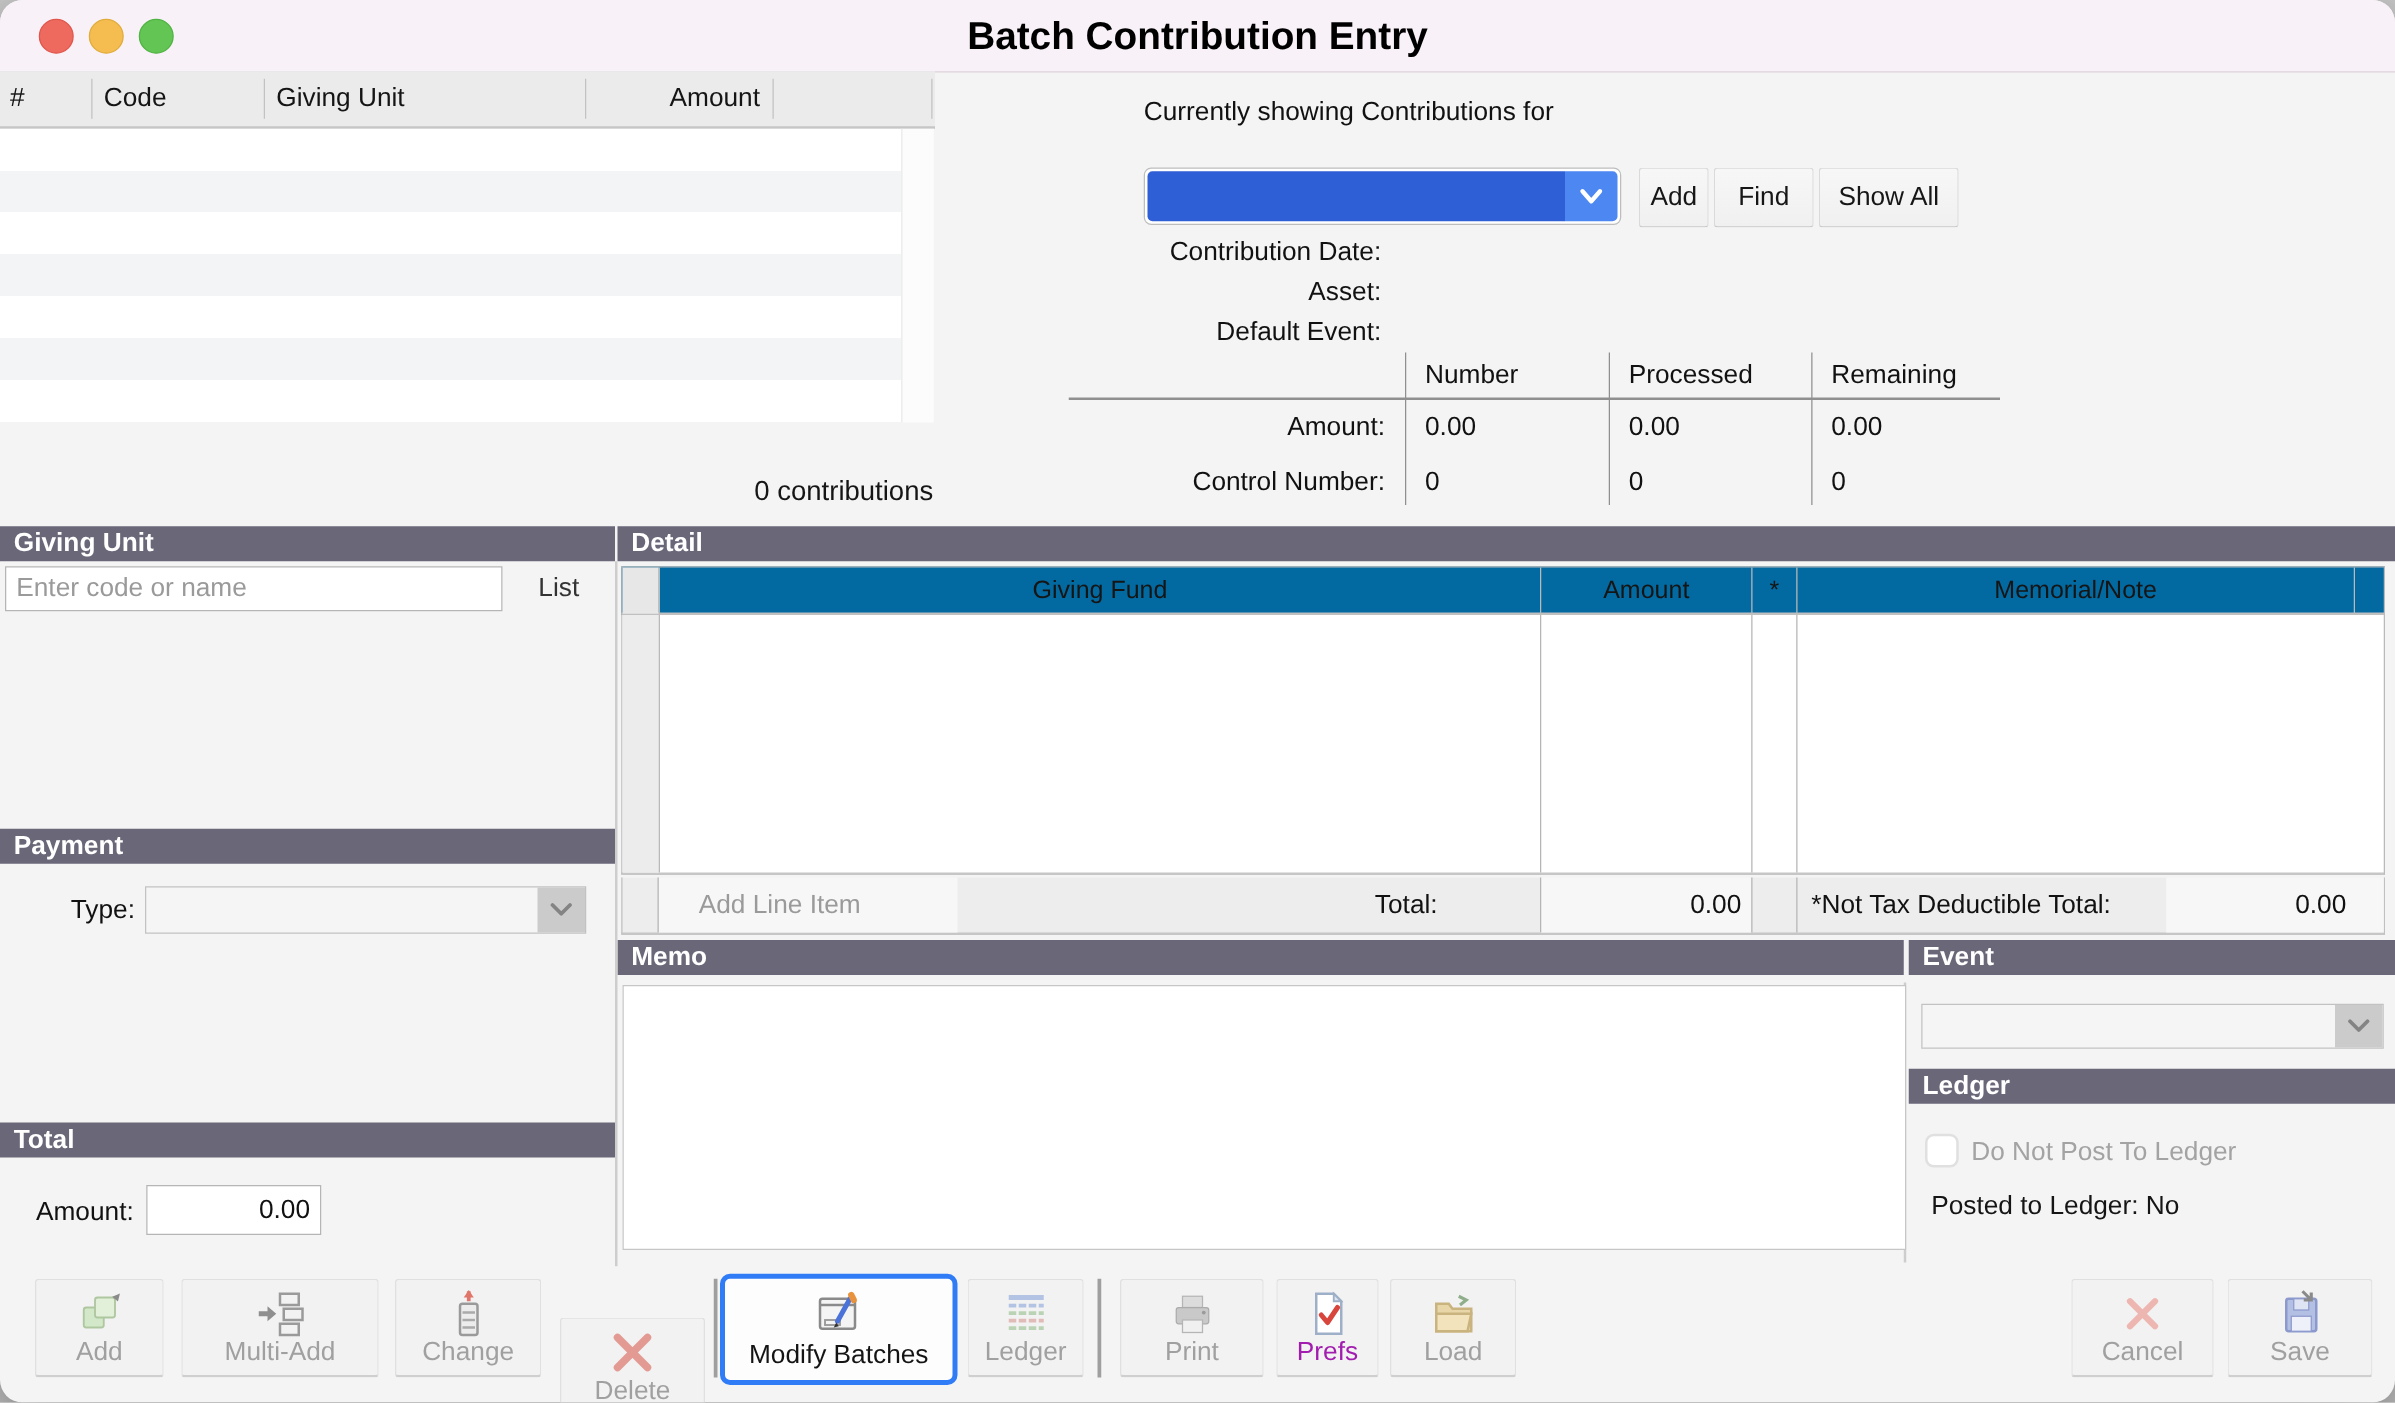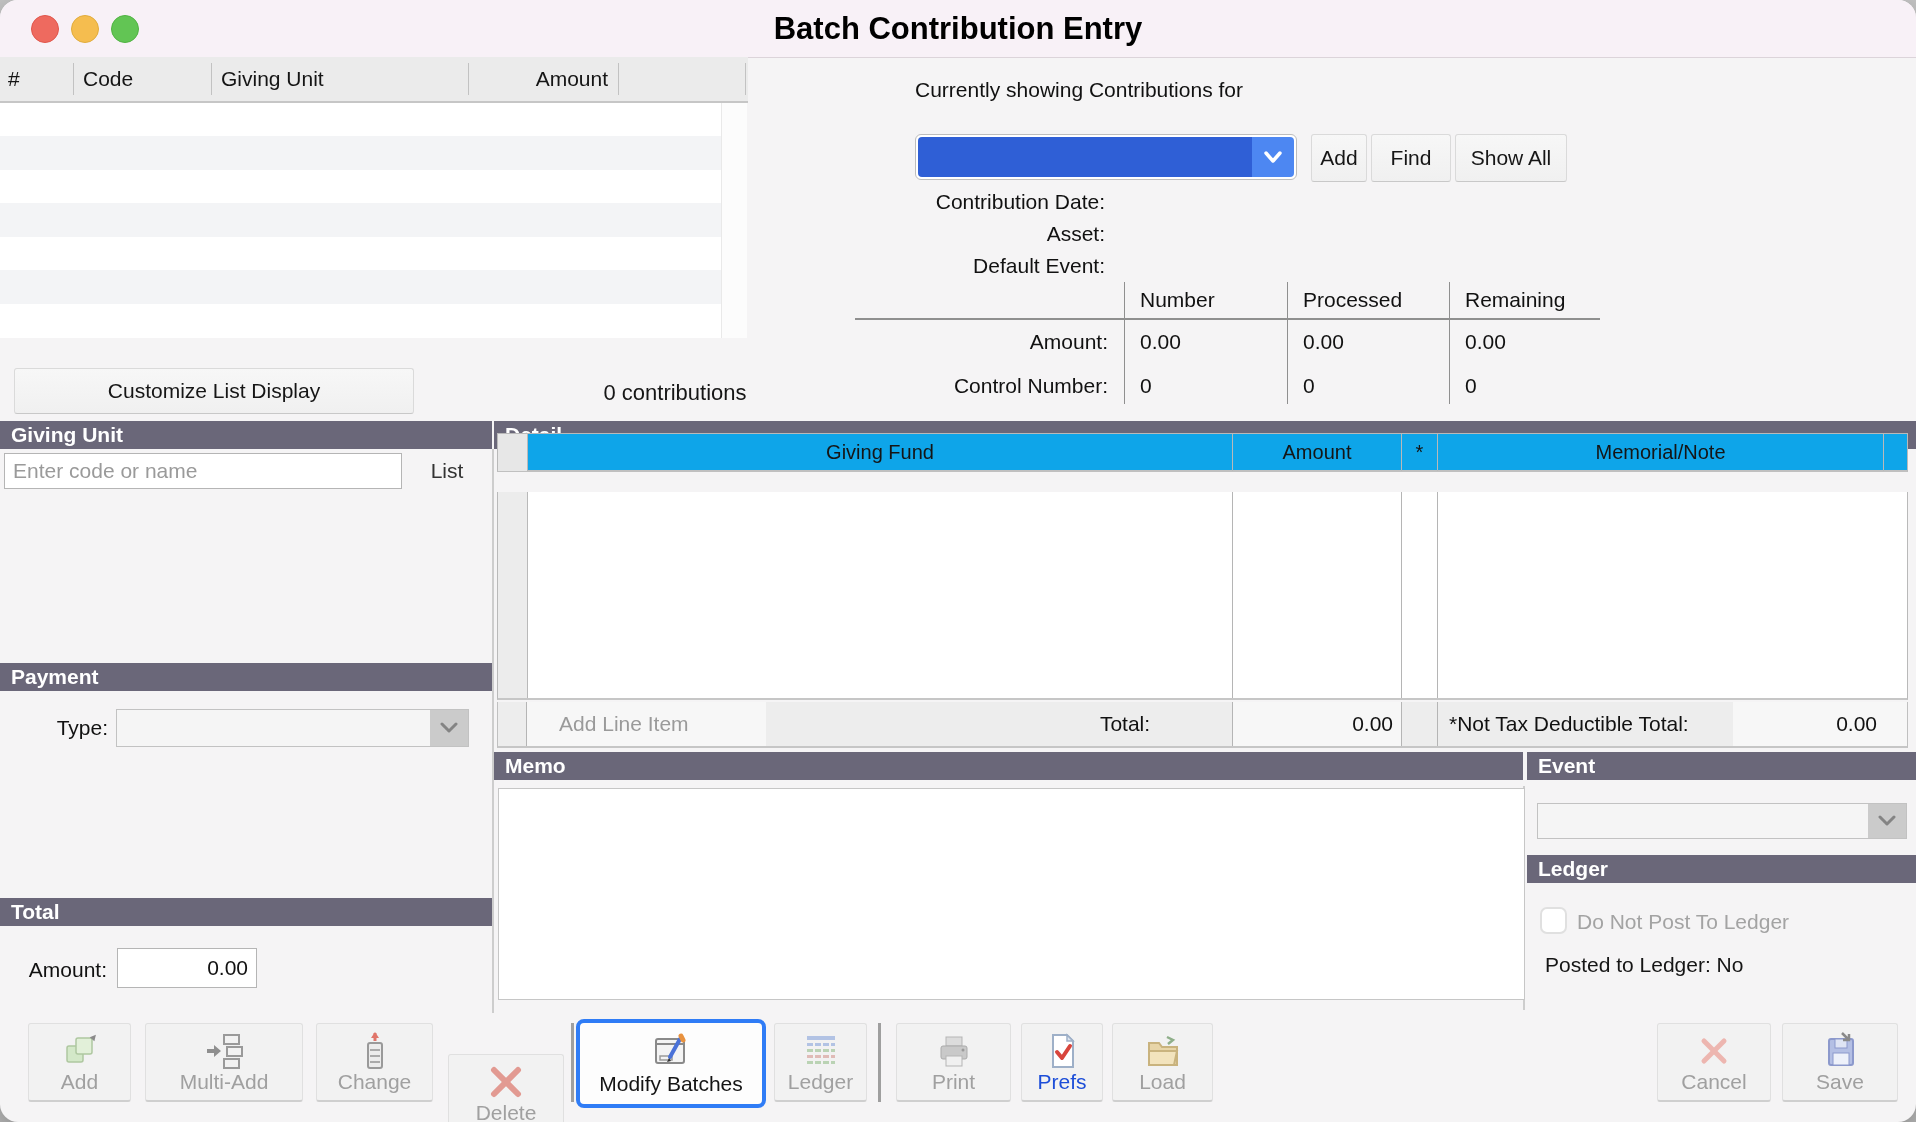--- a/index.html
+++ b/index.html
@@ -49,21 +49,21 @@
   .band{background:#6a6779;color:#fff;font-size:21px;font-weight:bold;display:flex;align-items:center;height:28px;}
   .band span{padding-left:11px;}
   
   .text-input{border:1px solid #b5b5b5;background:#fff;font-size:21px;color:#111;
     font-family:"Liberation Sans",sans-serif;padding:0 8px;box-sizing:border-box;outline:none;}
   .text-input::placeholder{color:#9a9a9a;}
   .dropdown{border:1px solid #c2c2c2;background:#f5f5f5;box-sizing:border-box;}
   .dropdown .dchev{position:absolute;right:0;top:0;bottom:0;width:38px;background:#cbcbcb;
     display:flex;align-items:center;justify-content:center;}
   
-  .dt-header{left:497px;top:433px;width:1411px;height:39px;background:#0ea5e9;border:1px solid #b9b9b9;
+  .dt-header{left:497px;top:453px;width:1411px;height:39px;background:#0369a1;border:1px solid #b9b9b9;
     border-bottom:2px solid #c0c0c0;box-sizing:border-box;font-size:20px;color:#151515;}
   .dt-header .hcell{position:absolute;top:0;height:37px;display:flex;align-items:center;justify-content:center;
     border-left:1px solid #b9b9b9;box-sizing:border-box;}
   .dt-body{left:497px;top:492px;width:1411px;height:208px;background:#fff;border-left:1px solid #b9b9b9;
     border-right:1px solid #b9b9b9;border-bottom:2px solid #c6c6c6;box-sizing:border-box;}
   .dt-gutter{position:absolute;left:0;top:0;bottom:0;width:29px;background:#ececec;border-right:1px solid #b9b9b9;}
   .dt-vline{position:absolute;top:0;bottom:0;width:1px;background:#b5b5b5;}
   .dt-total{left:497px;top:702px;width:1411px;height:46px;background:#ededed;border:1px solid #c0c0c0;
     border-top:none;border-bottom:2px solid #c6c6c6;box-sizing:border-box;font-size:21px;color:#111;}
   .zone-light{position:absolute;top:0;bottom:0;background:#f7f7f7;}
@@ -74,21 +74,21 @@
   .vdivider{width:2px;background:#cdcdcd;}
   .checkbox{left:1540px;top:907px;width:27px;height:27px;background:#fff;border:2px solid #e0e0e0;
     border-radius:7px;box-sizing:border-box;}
   
   .toolbar-sep{top:1023px;width:3px;height:79px;background:#9f9f9f;}
   .tb{top:1023px;height:79px;background:#f2f2f2;border:1px solid #e0e0e0;border-bottom:2px solid #cfcfcf;
     border-radius:3px;display:flex;flex-direction:column;align-items:center;justify-content:flex-end;
     padding-bottom:6px;box-sizing:border-box;font-family:"Liberation Sans",sans-serif;font-size:21px;cursor:default;}
   .tb .ic{position:absolute;top:7px;left:50%;transform:translateX(-50%);}
   .tb.off{color:#a0a0a0;}
-  .tb.on{color:#1d4ed8;}
+  .tb.on{color:#a21caf;}
   .focusring{top:1019px;height:89px;border:4px solid #2f7cf6;border-radius:8px;background:#fdfdfd;
     box-sizing:border-box;display:flex;flex-direction:column;align-items:center;justify-content:flex-end;
     padding-bottom:8px;font-size:21px;color:#141414;}
   .focusring .ic{position:absolute;top:8px;left:50%;transform:translateX(-50%);}
   .lbl{white-space:nowrap;}
 </style>
 </head>
 <body>
 
 <div class="window">
@@ -107,23 +107,20 @@
     <div class="cell" style="left:468px;width:140px;justify-content:flex-end;">Amount</div>
     <div class="tick" style="left:73px;"></div>
     <div class="tick" style="left:211px;"></div>
     <div class="tick" style="left:468px;"></div>
     <div class="tick" style="left:618px;"></div>
     <div class="tick" style="left:745px;"></div>
   </div>
   <div class="abs clist-body"></div>
   <div class="abs clist-scroll"></div>
 
-  <div class="abs btn-plain customize">
-    <span class="lbl">Customize List Display</span>
-  </div>
   <div class="abs count">0 contributions</div>
 
   <div class="abs heading">Currently showing Contributions for</div>
 
   <div class="abs combobox">
     <div class="fill">
       <span class="val"></span>
     </div>
     <div class="chev">
       <svg width="20" height="14" viewBox="0 0 20 14">

